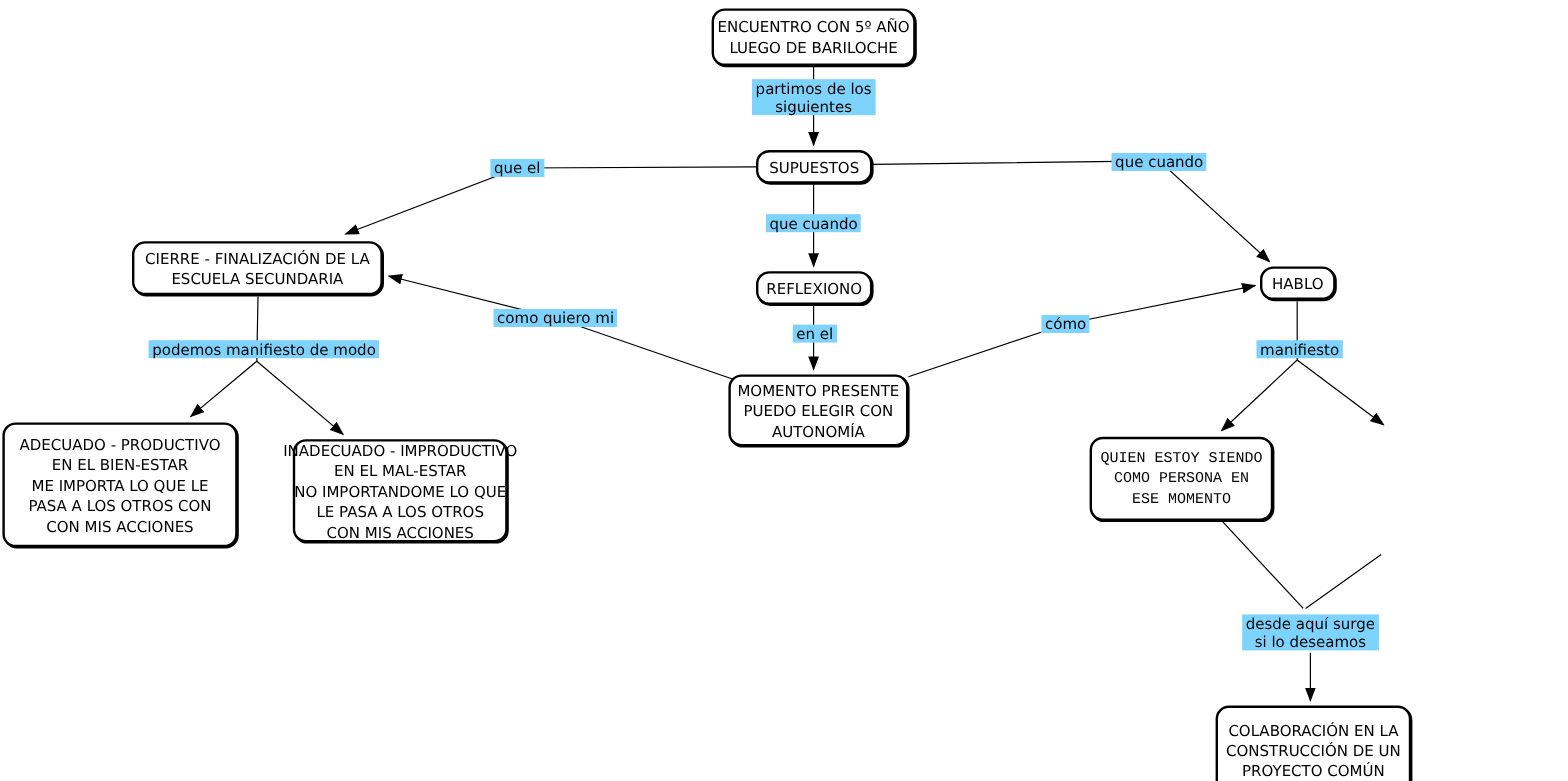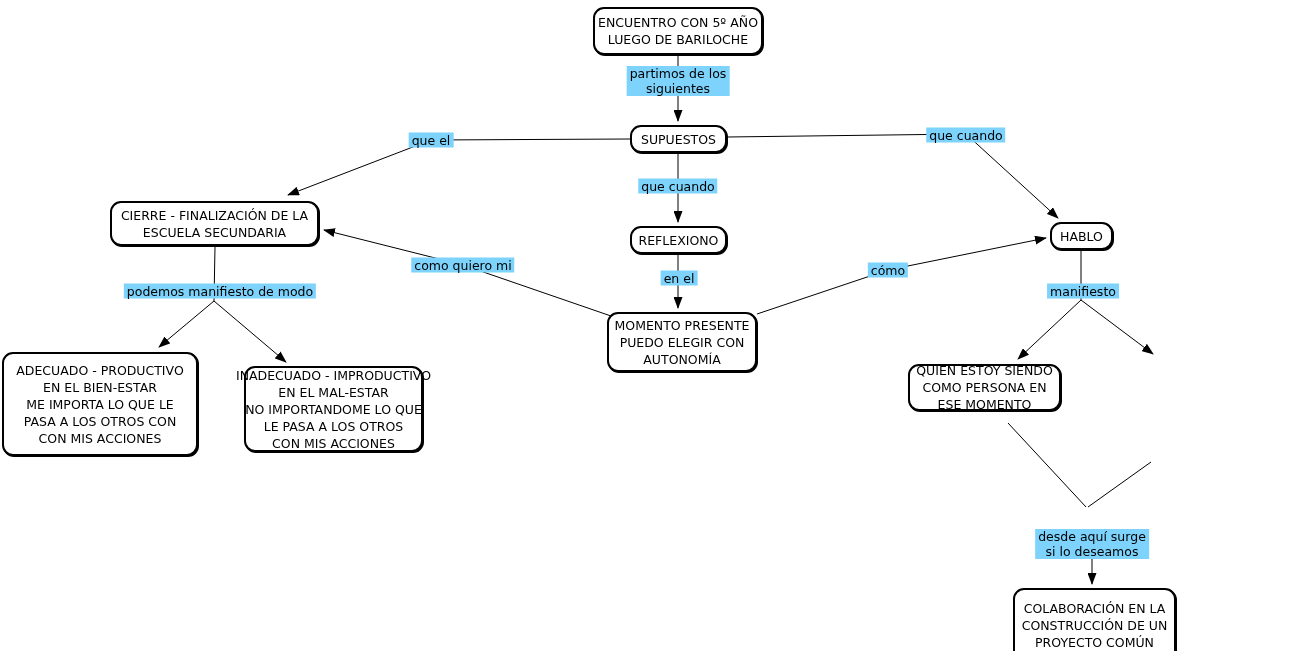--- a/index.html
+++ b/index.html
@@ -68,21 +68,21 @@
 ME IMPORTA LO QUE LE
 PASA A LOS OTROS CON
 CON MIS ACCIONES</div>
 
   <div class="node" style="left:244px;top:366px;width:179px;height:86px;">INADECUADO - IMPRODUCTIVO
 EN EL MAL-ESTAR
 NO IMPORTANDOME LO QUE
 LE PASA A LOS OTROS
 CON MIS ACCIONES</div>
 
-  <div class="node" style="left:908px;top:364px;width:153px;height:47px;">QUIEN ESTOY SIENDO
+  <div class="node" style="left:908px;top:364px;width:153px;height:70px;font-family:Liberation Mono, monospace;">QUIEN ESTOY SIENDO
 COMO PERSONA EN
 ESE MOMENTO</div>
 
 
   <div class="node" style="left:1013px;top:588px;width:163px;height:74px;">COLABORACIÓN EN LA
 CONSTRUCCIÓN DE UN
 PROYECTO COMÚN</div>
 
   <div class="lbl" style="left:678px;top:81px;">partimos de los
 siguientes</div>
@@ -96,16 +96,16 @@
   <div class="lbl" style="left:679px;top:278px;">en el</div>
 
   <div class="lbl" style="left:463px;top:265px;">como quiero mi</div>
 
   <div class="lbl" style="left:888px;top:270px;">cómo</div>
 
   <div class="lbl" style="left:1083px;top:291px;">manifiesto</div>
 
   <div class="lbl" style="left:220px;top:291px;">podemos manifiesto de modo</div>
 
-  <div class="lbl" style="left:1092px;top:544px;">desde aquí surge
+  <div class="lbl" style="left:1092px;top:527px;">desde aquí surge
 si lo deseamos</div>
 
 </div>
 
 </body></html>

